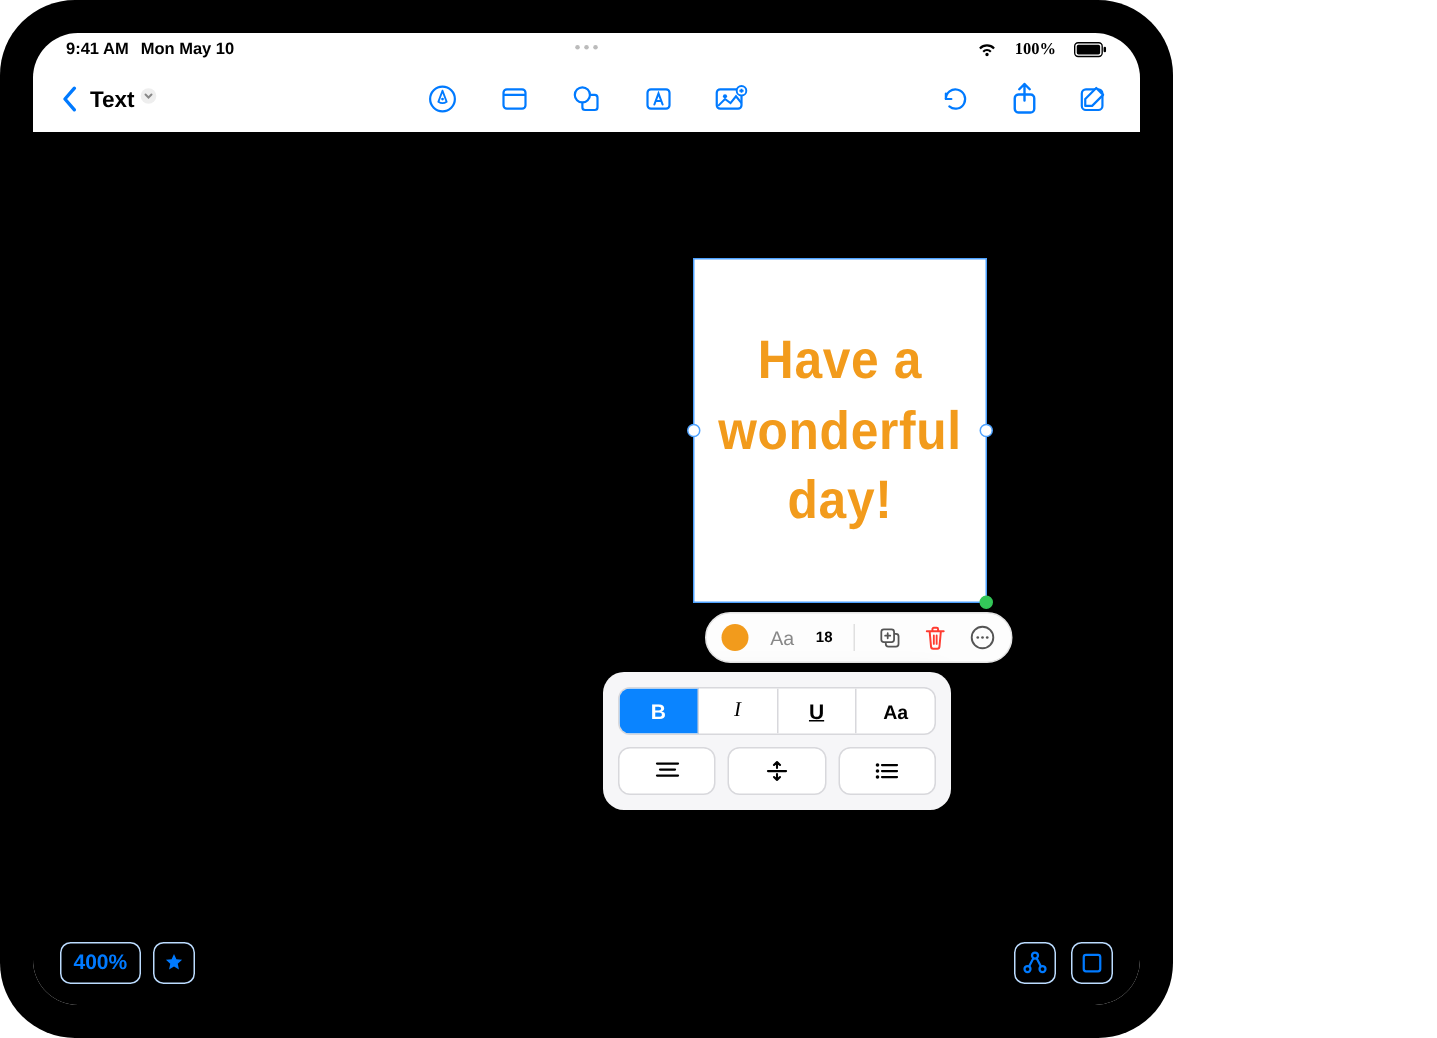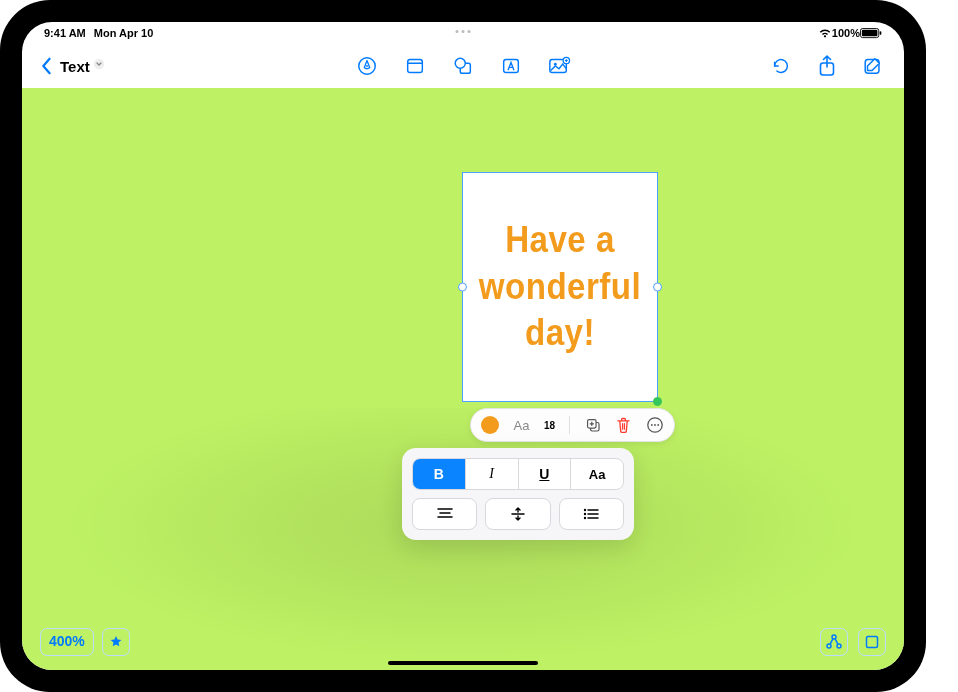--- a/index.html
+++ b/index.html
@@ -1,38 +1,38 @@
 <!DOCTYPE html>
 <html><head>
 <meta charset="utf-8">
 <style>
   * { box-sizing: border-box; margin: 0; padding: 0; }
   html, body { width: 958px; height: 692px; background: #fff; font-family: -apple-system, "Helvetica Neue", Arial, sans-serif; }
   .device {
-    width: 926px; height: 692px;
+    width: 782px; height: 692px;
     background: #000;
     border-radius: 50px;
     padding: 22px;
     position: relative;
   }
   .screen {
     width: 100%; height: 100%;
     background: #fff;
     border-radius: 30px;
     position: relative;
     overflow: hidden;
   }
   
   .status-bar {
     position: absolute; top: 0; left: 0; right: 0;
     height: 22px; display: flex; justify-content: space-between; align-items: center;
     padding: 0 22px; font-size: 11px; font-weight: 600; color: #000;
   }
   .status-left { display: flex; gap: 8px; }
-  .status-right { display: flex; align-items: center; gap: 0; }
+  .status-right { display: flex; align-items: center; gap: 12px; font-family: Liberation Serif, serif; }
   .wifi-icon, .battery-icon { display: inline-flex; align-items: center; }
   .pill {
     position: absolute; top: 8px; left: 50%; transform: translateX(-50%);
     display: flex; gap: 3px;
   }
   .pill span { width: 3px; height: 3px; background: #bbb; border-radius: 50%; }
   
   .toolbar {
     position: absolute; top: 22px; left: 0; right: 0;
     height: 44px; display: flex; justify-content: space-between; align-items: center;
@@ -41,21 +41,21 @@
   .tb-left { display: flex; align-items: center; gap: 4px; }
   .tb-center { display: flex; gap: 22px; position: absolute; left: 50%; transform: translateX(-50%); }
   .tb-right { display: flex; gap: 20px; align-items: center; }
   .back-chevron { color: #007aff; font-size: 22px; font-weight: 500; margin-right: 4px; }
   .title-btn { font-size: 15px; font-weight: 600; color: #000; display: flex; align-items: flex-start; gap: 3px; }
   .title-chevron { font-size: 10px; color: #888; }
   .tool-icon { width: 26px; height: 26px; display: flex; align-items: center; justify-content: center; color: #007aff; }
   
   .canvas {
     position: absolute; top: 66px; left: 0; right: 0; bottom: 0;
-    background: #bef264;
+    background: #000000;
   }
   .vignette {
     position: absolute; left:0; right:0; bottom:0; top:55%;
     background: radial-gradient(ellipse 65% 75% at 50% 45%, rgba(0,0,0,0.10) 0%, rgba(0,0,0,0.04) 45%, rgba(0,0,0,0) 70%);
     pointer-events:none;
   }
   
   .textbox {
     position: absolute;
     top: 84px; left: 440px;
@@ -153,21 +153,21 @@
 </style>
 </head>
 <body>
 
 <div class="device">
   <div class="screen">
 
     <div class="status-bar">
       <div class="status-left">
         <span>9:41 AM</span>
-        <span>Mon Apr 10</span>
+        <span>Mon May 10</span>
       </div>
       <div class="pill">
           <span></span>
           <span></span>
           <span></span>
         </div>
       <div class="status-right">
         <span class="wifi-icon">
           <svg width="14" height="11" viewBox="0 0 16 12">
               <path d="M8 10.5a1.3 1.3 0 100-2.6 1.3 1.3 0 000 2.6zM4.5 6.5a5 5 0 017 0l-1.2 1.2a3.3 3.3 0 00-4.6 0L4.5 6.5zM2 4a8.5 8.5 0 0112 0l-1.2 1.2a6.8 6.8 0 00-9.6 0L2 4z" fill="#000"></path>

